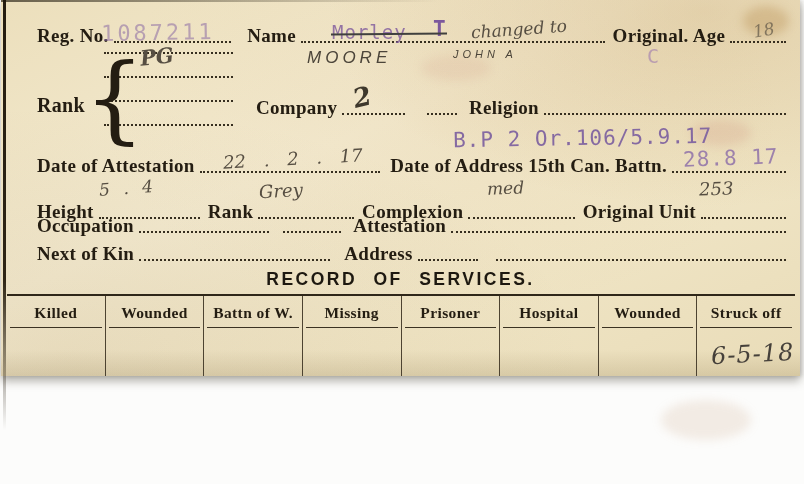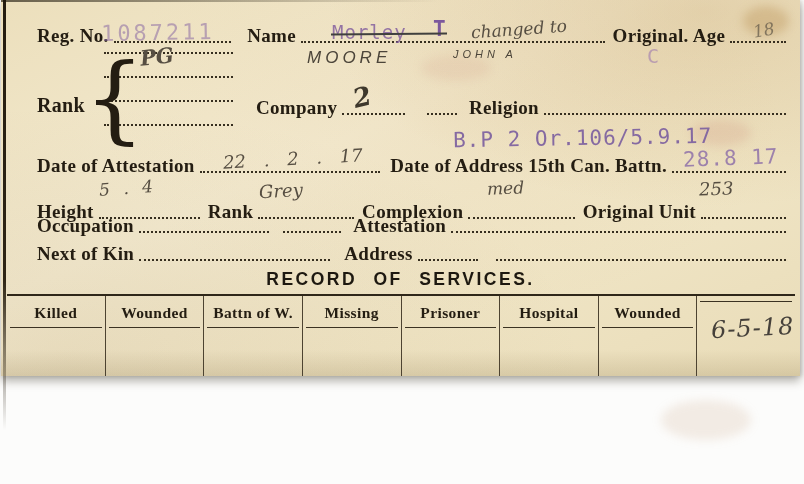--- a/index.html
+++ b/index.html
@@ -193,19 +193,20 @@
     </div>
     <div class="svc-col">
       <div class="svc-hdr">Hospital</div>
       <div class="svc-hdr-line"></div>
     </div>
     <div class="svc-col">
       <div class="svc-hdr">Wounded</div>
       <div class="svc-hdr-line"></div>
     </div>
     <div class="svc-col">
+      <div class="svc-hdr">Struck off</div>
       <div class="svc-hdr-line"></div>
       <div class="struck-val">6-5-18</div>
     </div>
   </div>
 
   <div class="bottom-shade"></div>
 </div>
 
 </body></html>

